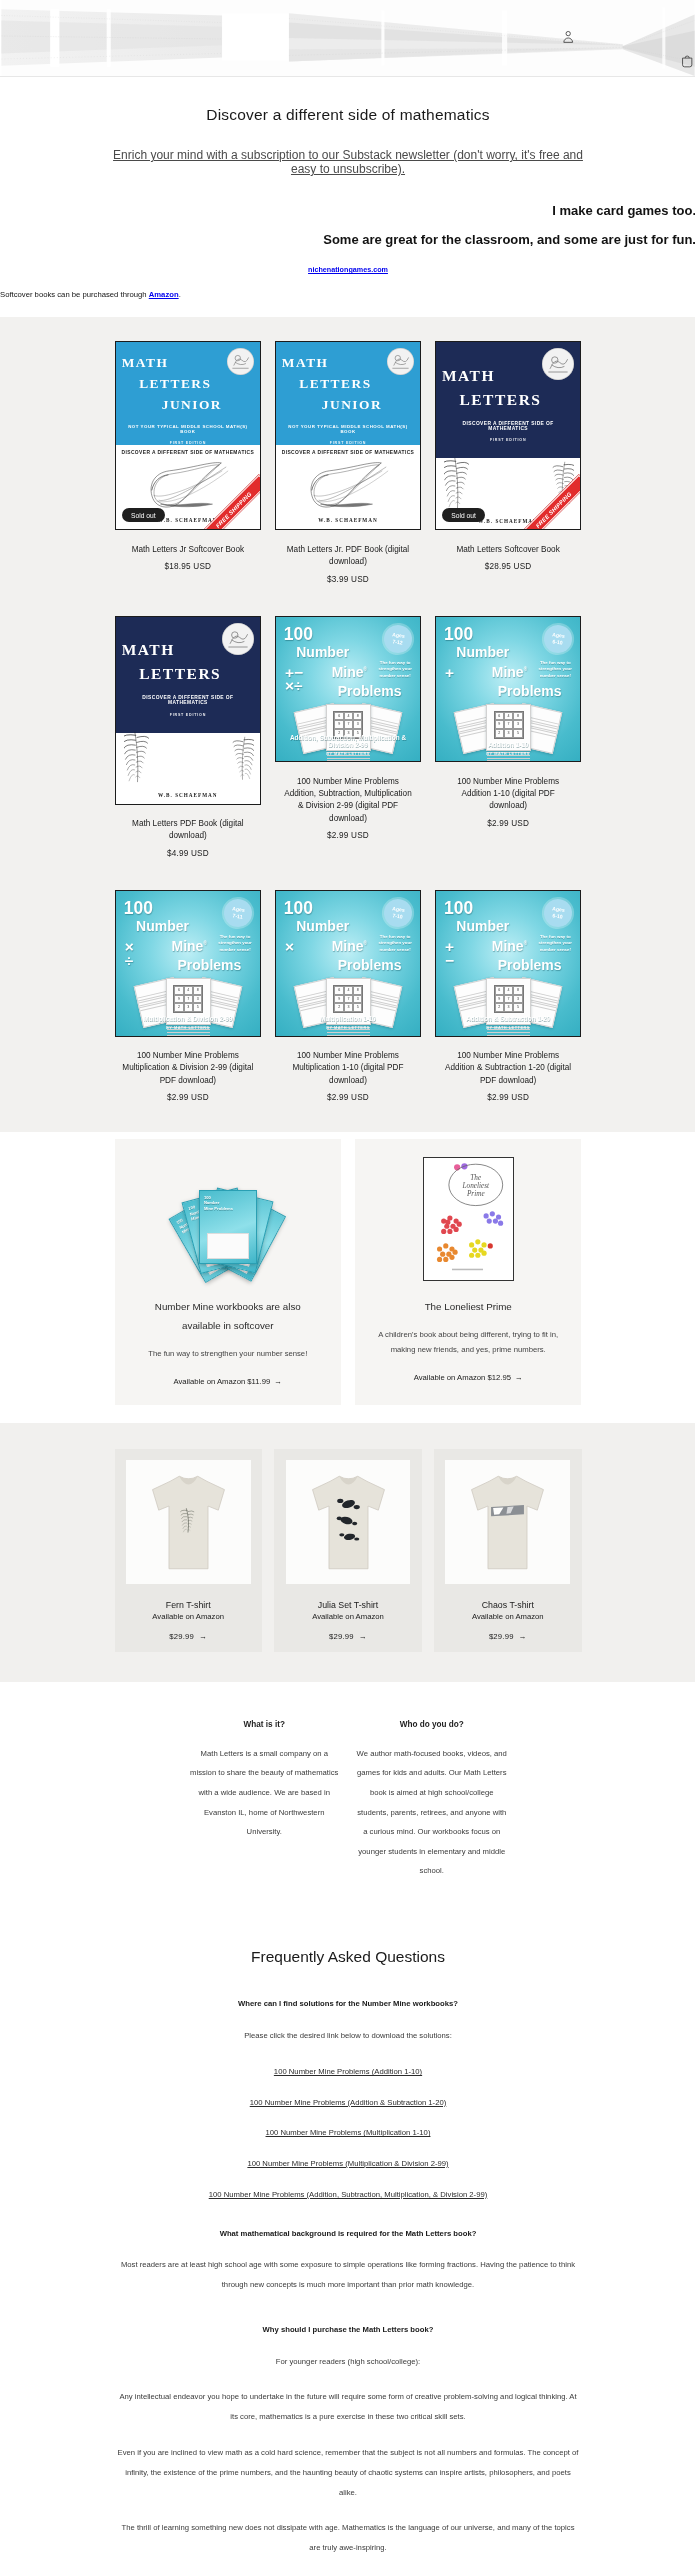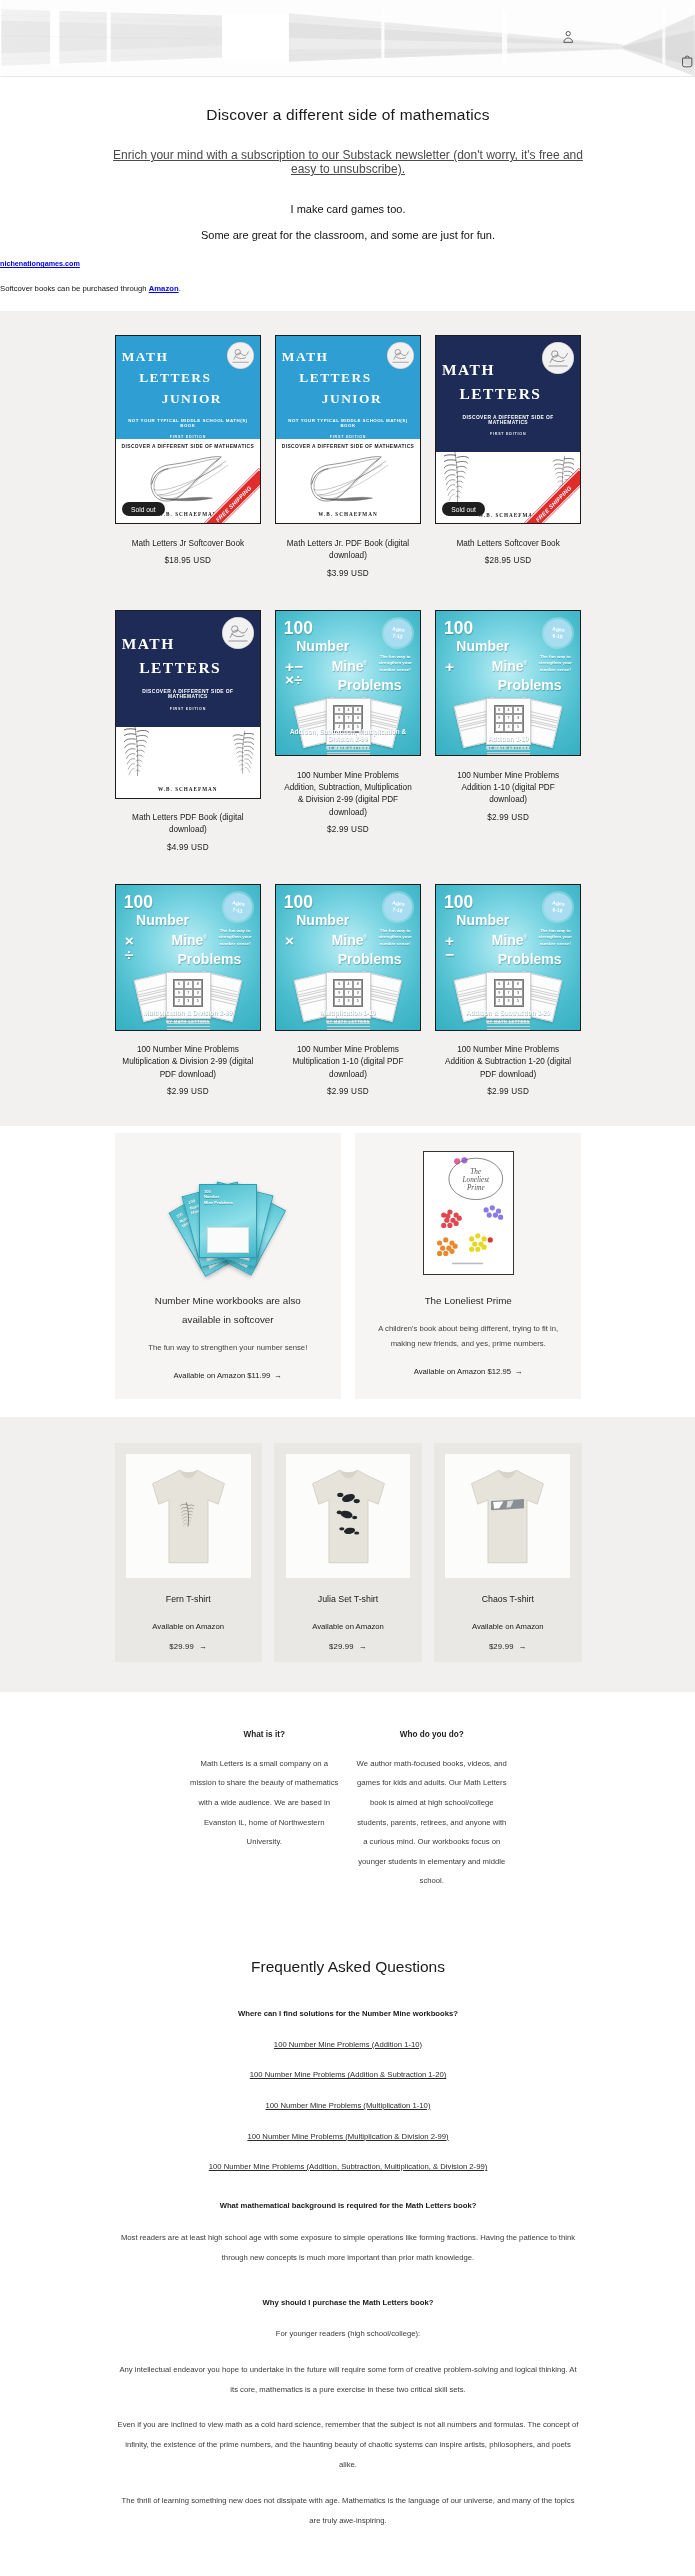--- a/index.html
+++ b/index.html
@@ -1,31 +1,31 @@
 <!DOCTYPE html>
 <html style="font-size:8.2px"><head>
 <meta charset="utf-8">
 <style>
   html,body{margin:0;padding:0;}
   body{width:696px;background:#fff;font-family:"Liberation Sans",sans-serif;color:#121212;-webkit-font-smoothing:antialiased;}
-  .center{}
+  .center{text-align:center;}
   a{color:inherit;}
 
   
   .banner{position:relative;height:76px;background:#fff;border-bottom:0.5px solid #e7e7e7;overflow:hidden;}
   .banner svg{display:block;}
   .hdr-icon{position:absolute;cursor:pointer;}
   .hdr-account{top:30px;right:122px;}
   .hdr-cart{top:55px;right:3.1px;}
 
   
   .hero{padding:24px 0 5.2px;}
   .hero h1{font-size:15.5px;font-weight:400;letter-spacing:0.2px;margin:5.2px 0 24px;color:#1a1a1a;text-align:center;}
   .hero .newsletter{display:block;text-align:center;font-size:12px;color:#4a4a4a;text-decoration:underline;margin:0 auto 27px;max-width:495px;}
-  .hero .boldline{font-weight:400;font-size:11px;text-align:center;margin:13.4px 0;}
+  .hero .boldline{font-weight:700;font-size:13px;text-align:right;margin:13.4px 0;}
   .hero .games{display:inline-block;font-weight:700;font-size:7.2px;color:#0000ee;text-decoration:underline;}
   .hero .soft{font-size:7.7px;text-align:left;margin:15.5px 0 13.4px;}
   .hero .soft a{color:#0000ee;font-weight:700;text-decoration:underline;}
 
   
   .grid-section{background:#f2f1ef;padding:24px 0 30px;}
   .grid{width:467px;margin:0 auto;display:grid;grid-template-columns:repeat(3,1fr);column-gap:13.4px;row-gap:32px;}
   .p-card{display:block;text-decoration:none;cursor:pointer;}
   .cover{position:relative;border:0.5px solid #1c1c1c;background:#fff;overflow:hidden;box-sizing:border-box;}
   .cover.tall{aspect-ratio:280/361;}
@@ -89,21 +89,21 @@
   .fan .mini .t{font-size:4.1px;margin:4.1px 0 0 4.1px;line-height:1.35;text-shadow:0 0.5px 0.5px rgba(0,50,60,.4);}
   .fan .mini .pg{position:absolute;bottom:4.1px;left:7.2px;right:7.2px;height:24px;background:#fbfbfb;border:0.5px solid #ddd;}
   .lp-cover{width:89px;height:122px;background:#fff;border:1px solid #333;position:relative;}
 
   
   .tshirt-section{background:#f1f0ee;padding:26px 0 30px;}
   .t-row{width:467px;margin:0 auto;display:flex;gap:12.4px;}
   .t-card{flex:1;background:#e9e8e5;padding:11.3px;box-sizing:border-box;cursor:pointer;}
   .t-img{background:#fcfcfb;display:flex;align-items:center;justify-content:center;height:124px;}
   .t-title{text-align:center;font-size:8.8px;margin-top:15.5px;color:#1a1a1a;}
-  .t-line{text-align:center;font-size:7.7px;margin-top:18px;color:#1a1a1a;}
+  .t-line{text-align:center;font-size:7.7px;margin-top:2px;color:#1a1a1a;}
   .t-price{text-align:center;font-size:7.7px;margin-top:11.3px;color:#1a1a1a;letter-spacing:0.2px;}
   .t-price .arr{margin-left:5.2px;}
 
   
   .cols{padding:38px 0 33px;display:flex;justify-content:center;gap:15.5px;background:#fff;}
   .col{width:152px;}
   .col h3{font-size:8.2px;font-weight:700;text-align:center;margin:0 0 14.4px;color:#1f1f1f;}
   .col p{font-size:7.7px;color:#3a3a3a;text-align:center;line-height:2.55;margin:0;}
 
   
@@ -762,20 +762,21 @@
     <div class="col">
       <h3>Who do you do?</h3>
     <p>We author math-focused books, videos, and games for kids and adults. Our Math Letters book is aimed at high school/college students, parents, retirees, and anyone with a curious mind. Our workbooks focus on younger students in elementary and middle school.</p>
     </div>
   </section>
 
 <section class="faq">
   <h2>Frequently Asked Questions</h2>
   <div class="faq-blocks" id="faq-blocks">
       <div class="faq-q">Where can I find solutions for the Number Mine workbooks?</div>
+      <p class="faq-p">Please click the desired link below to download the solutions:</p>
       <a class="faq-link">100 Number Mine Problems (Addition 1-10)</a>
       <a class="faq-link">100 Number Mine Problems (Addition &amp; Subtraction 1-20)</a>
       <a class="faq-link">100 Number Mine Problems (Multiplication 1-10)</a>
       <a class="faq-link">100 Number Mine Problems (Multiplication &amp; Division 2-99)</a>
       <a class="faq-link">100 Number Mine Problems (Addition, Subtraction, Multiplication, &amp; Division 2-99)</a>
       <div class="faq-q">What mathematical background is required for the Math Letters book?</div>
       <p class="faq-p">Most readers are at least high school age with some exposure to simple operations like forming fractions. Having the patience to think through new concepts is much more important than prior math knowledge.</p>
       <div class="faq-q">Why should I purchase the Math Letters book?</div>
       <p class="faq-p">For younger readers (high school/college):</p>
       <p class="faq-p">Any intellectual endeavor you hope to undertake in the future will require some form of creative problem-solving and logical thinking. At its core, mathematics is a pure exercise in these two critical skill sets.</p>

